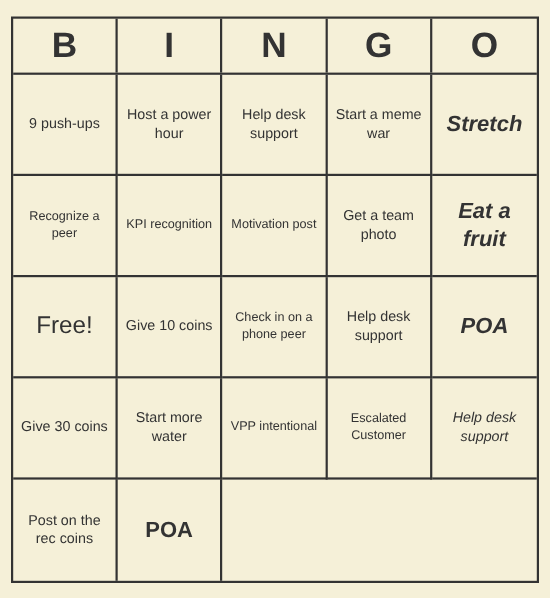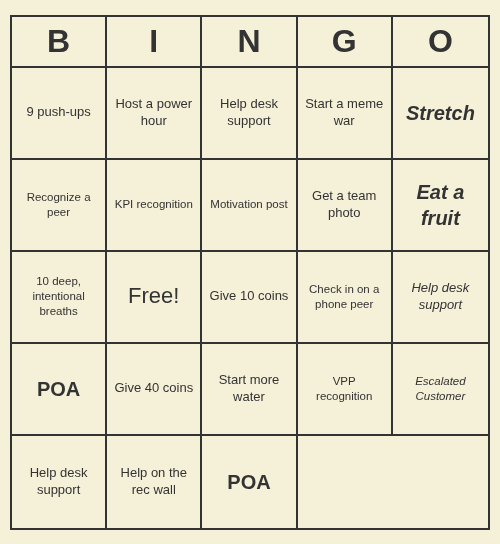--- a/index.html
+++ b/index.html
@@ -98,27 +98,26 @@
       <div class="bingo-cell">9 push-ups</div>
       <div class="bingo-cell">Host a power hour</div>
       <div class="bingo-cell">Help desk support</div>
       <div class="bingo-cell">Start a meme war</div>
       <div class="bingo-cell large-text">Stretch</div>
       <div class="bingo-cell small-text">Recognize a peer</div>
       <div class="bingo-cell small-text">KPI recognition</div>
       <div class="bingo-cell small-text">Motivation post</div>
       <div class="bingo-cell">Get a team photo</div>
       <div class="bingo-cell large-text">Eat a fruit</div>
-      <div class="bingo-cell small-text">10 deep, intentional breaths</div>
       <div class="bingo-cell free">Free!</div>
       <div class="bingo-cell">Give 10 coins</div>
       <div class="bingo-cell small-text">Check in on a phone peer</div>
       <div class="bingo-cell">Help desk support</div>
       <div class="bingo-cell large-text">POA</div>
-      <div class="bingo-cell">Give 40 coins</div>
+      <div class="bingo-cell">Give 30 coins</div>
       <div class="bingo-cell">Start more water</div>
-      <div class="bingo-cell small-text">VPP recognition</div>
+      <div class="bingo-cell small-text">VPP intentional</div>
       <div class="bingo-cell small-text">Escalated Customer</div>
       <div class="bingo-cell">Help desk support</div>
-      <div class="bingo-cell">Help on the rec wall</div>
+      <div class="bingo-cell">Post on the rec coins</div>
       <div class="bingo-cell large-text">POA</div>
     </div>
 </div>
 
 </body></html>

